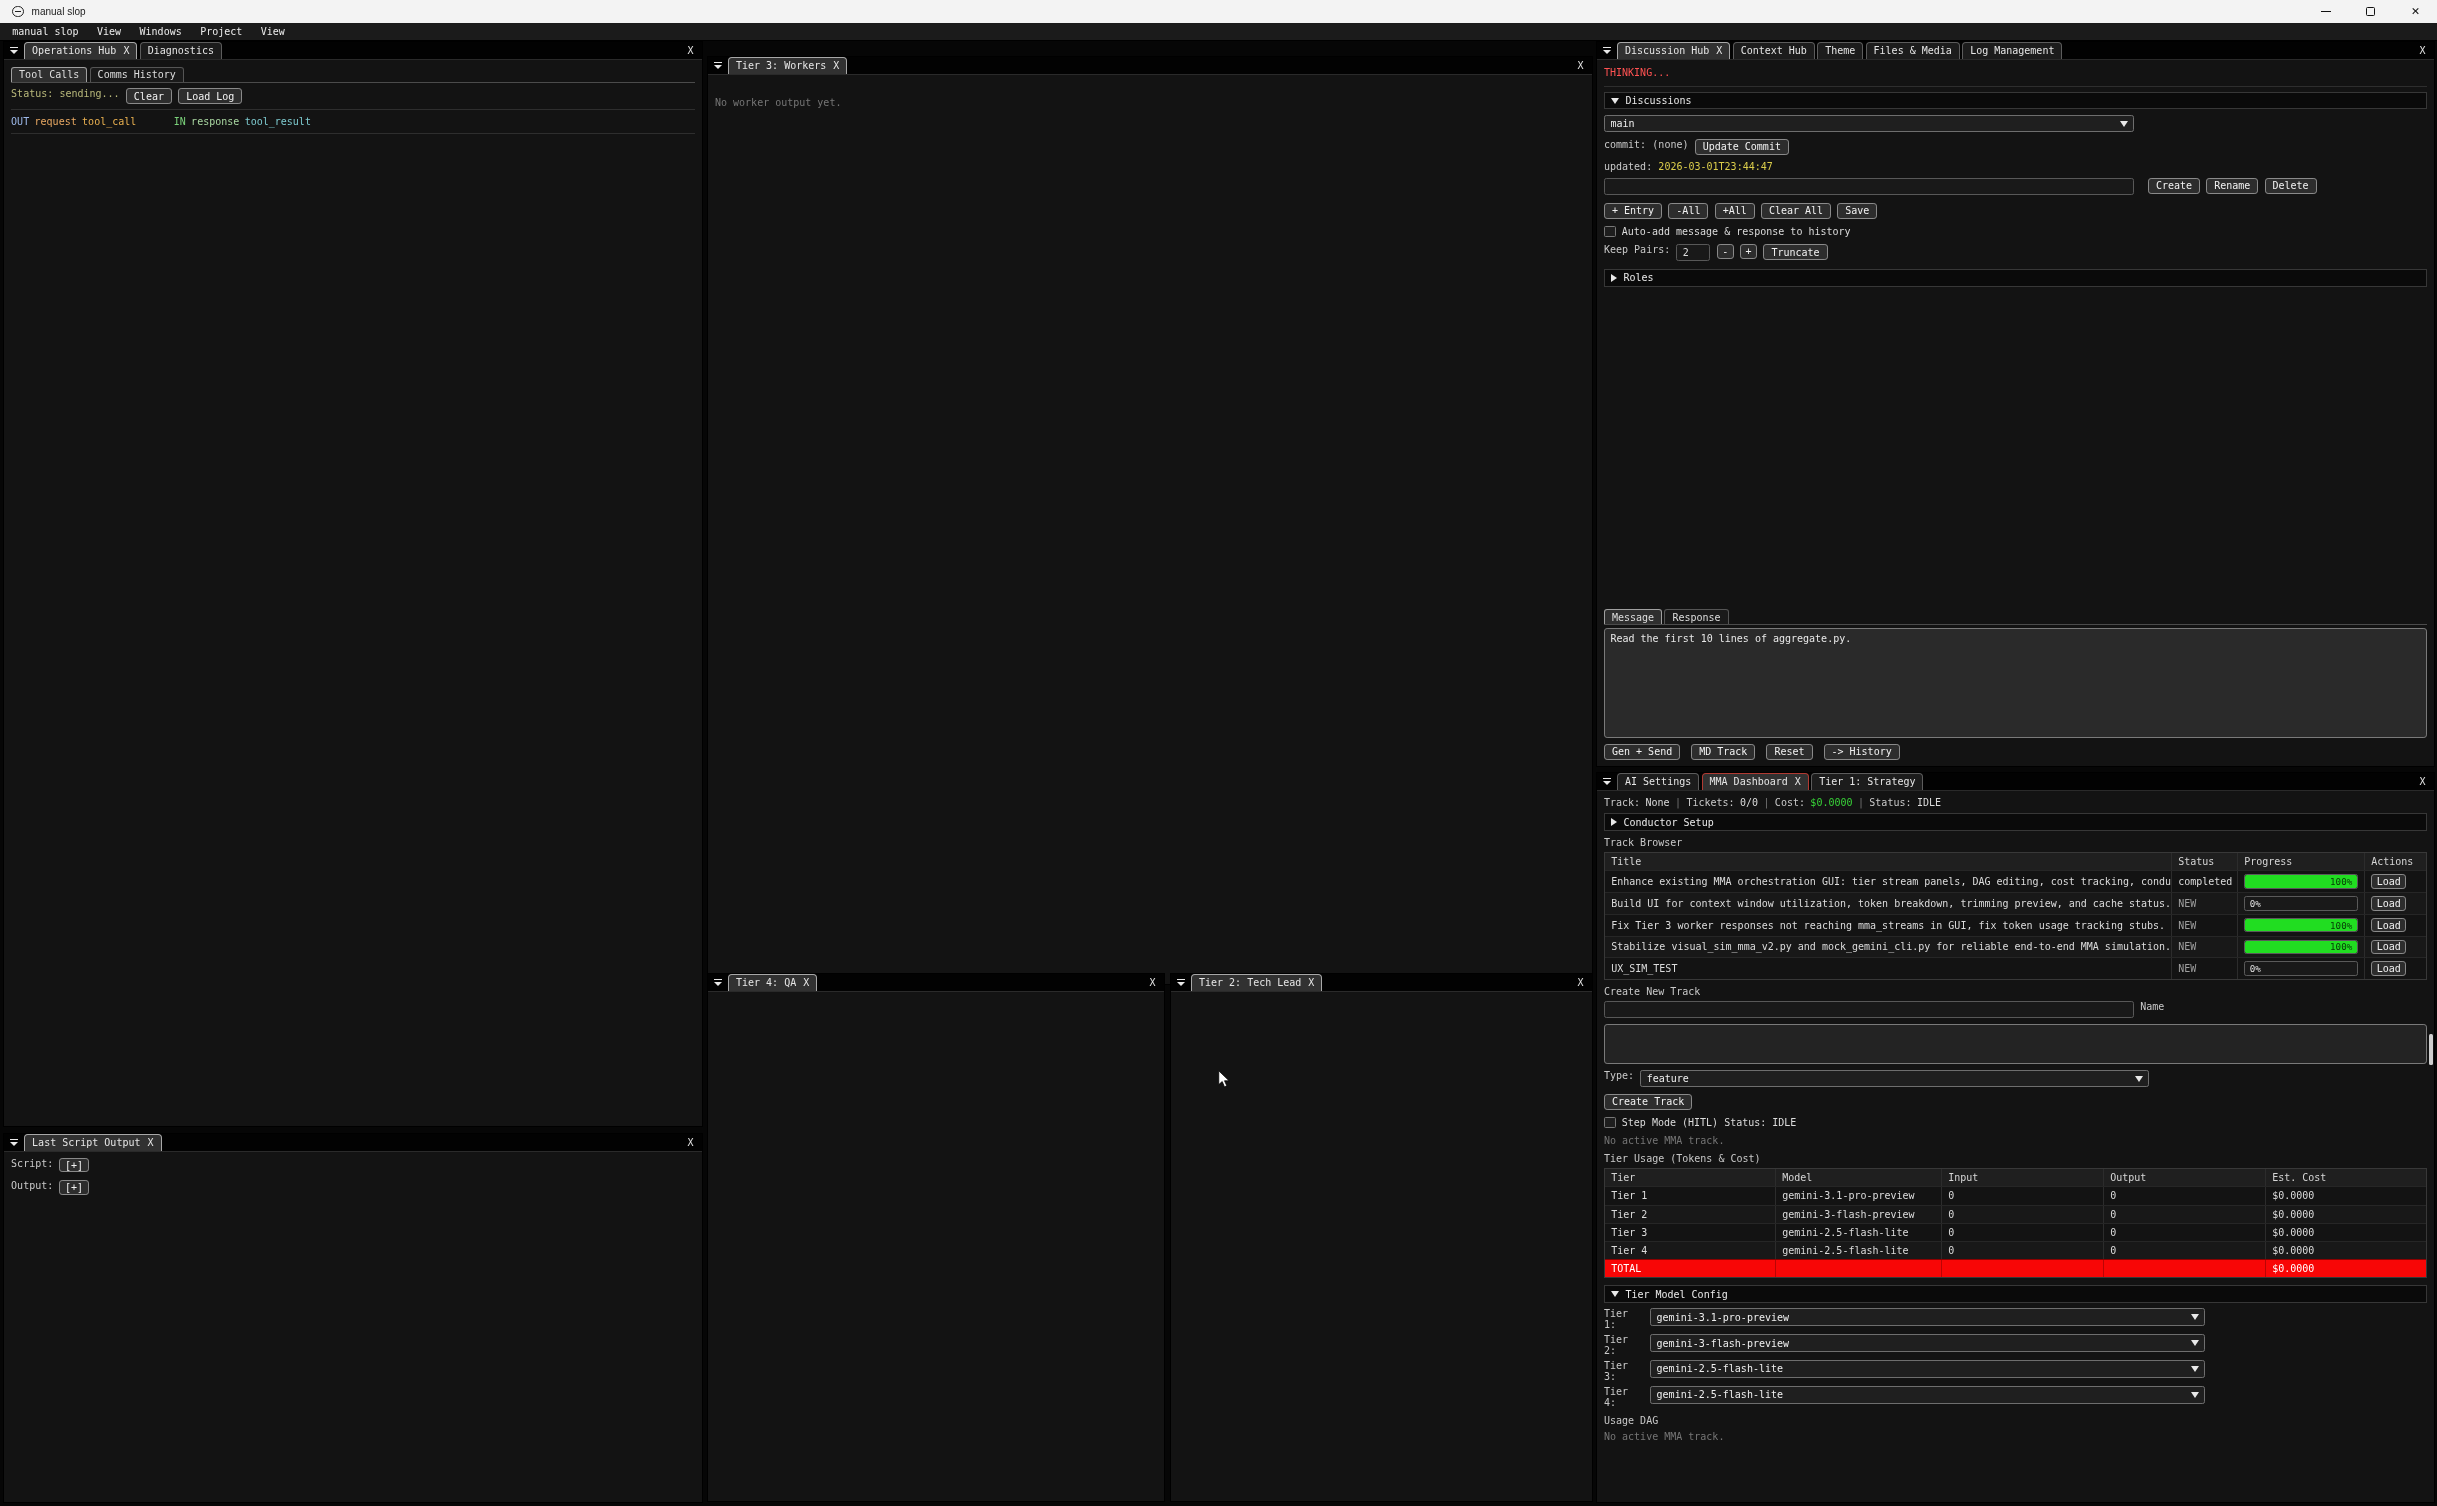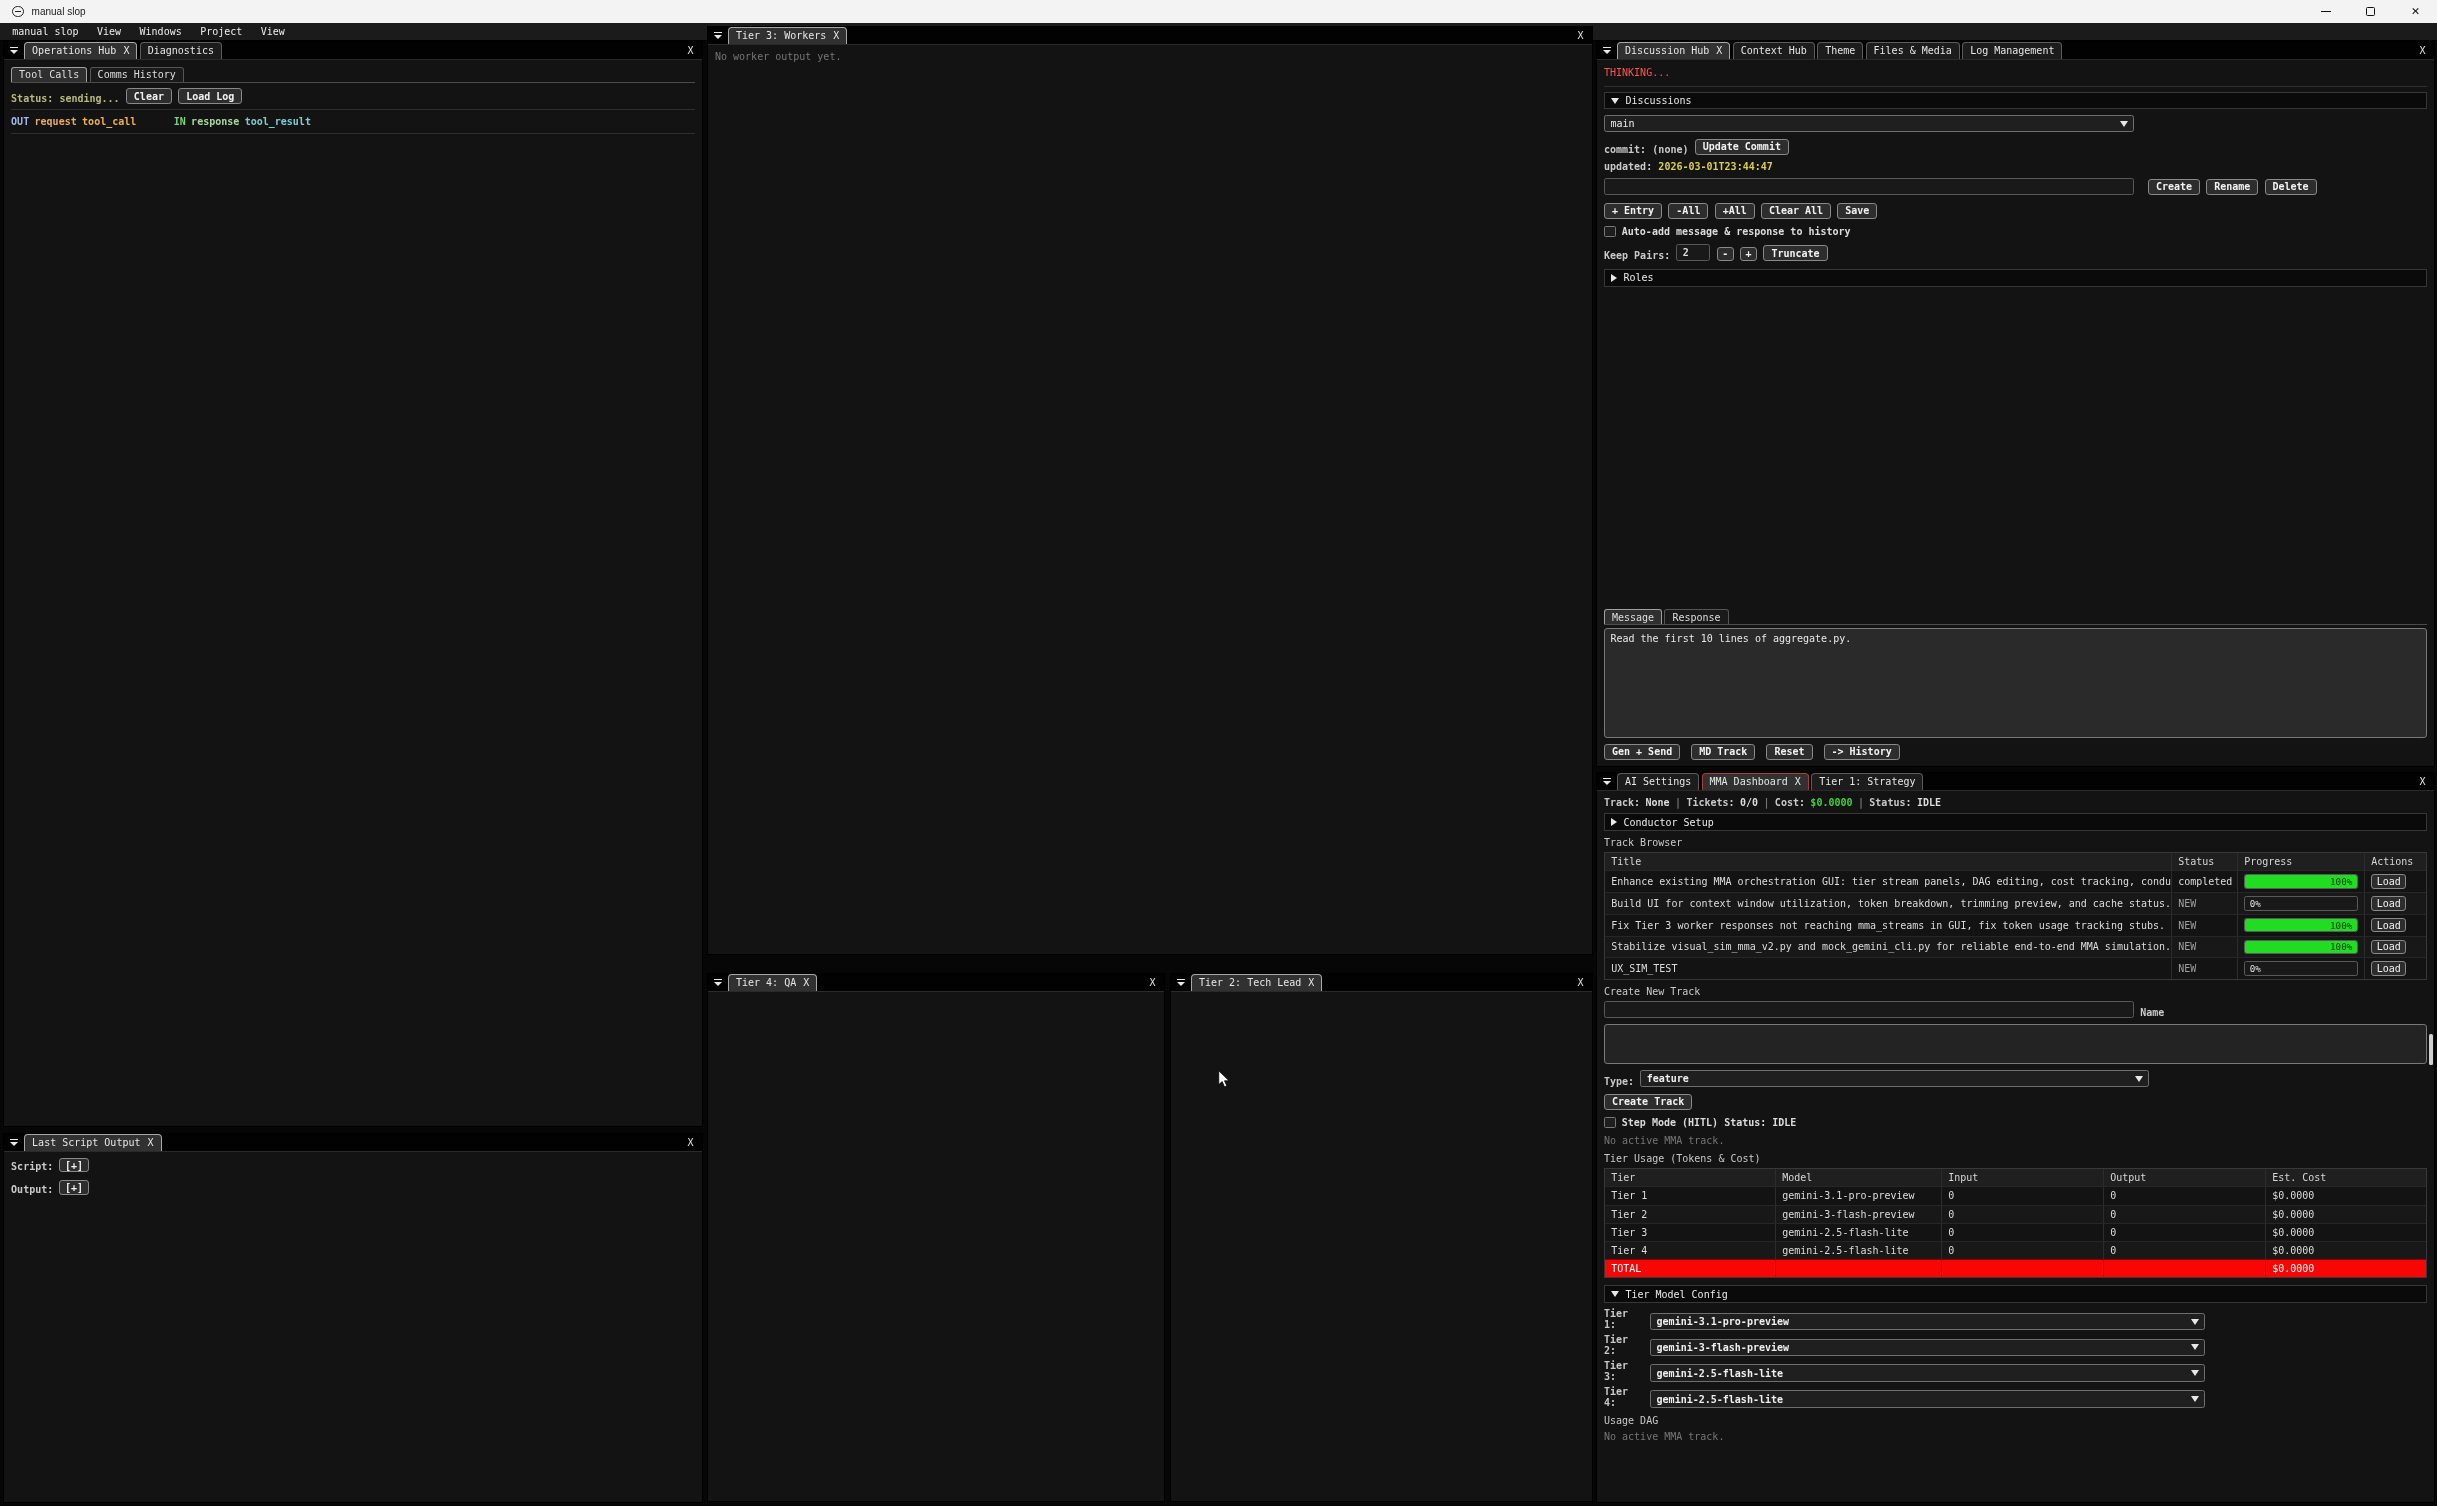--- a/index.html
+++ b/index.html
@@ -32,21 +32,21 @@
   .ptab .tx { margin-left:7px; }
   .phead-close { margin-left:auto; padding:0 8.5px; color:#e0e0e0; align-self:center; }
   .pbody { flex:1; padding:6.2px 7px; display:flex; flex-direction:column; overflow:hidden; position:relative; }
 
   .dim { color:#757575; }
   .lbl { color:#c9c9c9; }
   .sep { border-top:0.8px solid #2e2e2e; margin:4.6px 0; }
 
   .btn { display:inline-flex; align-items:center; background:#2d2d2d; border:0.8px solid #8a8a8a; border-radius:3.1px; padding:1.5px 7px; color:#f2f2f2; white-space:nowrap; }
   .btn-sm { padding:0.8px 4.6px; }
-  .row { display:flex; align-items:flex-end; gap:6.2px;font-weight:bold; }
+  .row { display:flex; align-items:flex-start; gap:6.2px; }
 
   
   .subtabs { display:flex; border-bottom:0.8px solid #4b4b4b; padding-top:0.8px; }
   .stab { padding:1.5px 7px; margin-right:2.3px; background:#1a1a1a; border:0.8px solid #555; border-bottom:none; border-radius:3.1px 3.1px 0 0; color:#dedede; }
   .stab.active { background:#2f2f2f; border-color:#a0a0a0; }
 
   .checkbox { width:11.6px; height:11.6px; background:#1e1e1e; border:0.8px solid #777; border-radius:1.5px; flex:none; }
 
   .combo { height:17.7px; background:#1f1f1f; border:0.8px solid #6e6e6e; border-radius:2.3px; display:flex; align-items:center; padding:0 5.4px; color:#efefef; }
   .combo .caret { margin-left:auto; width:0; height:0; border-left:4.6px solid transparent; border-right:4.6px solid transparent; border-top:6.2px solid #e8e8e8; }
@@ -176,21 +176,21 @@
       <span class="lbl">Script:</span>
       <span class="btn btn-sm">[+]</span>
     </div>
     <div class="row" style="margin-top:7.7px;">
       <span class="lbl">Output:</span>
       <span class="btn btn-sm">[+]</span>
     </div>
   </div>
 </div>
 
-<div class="panel" style="left:707px; top:26px; width:886px; height:929px;">
+<div class="panel" style="left:707px; top:56px; width:886px; height:929px;gap:16px;">
   <div class="phead">
     <div class="sys-icon">
         <div class="bar"></div>
         <div class="tri"></div>
       </div>
     <div class="ptab active"><span>Tier 3: Workers</span><span class="tx">X</span></div>
     <div class="phead-close">X</div>
   </div>
   <div class="pbody">
     <span class="dim">No worker output yet.</span>

